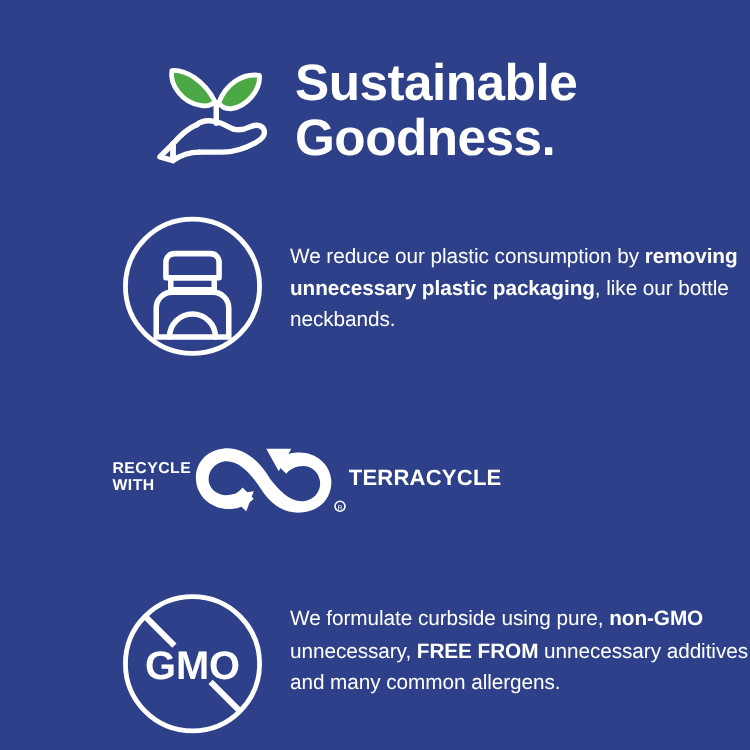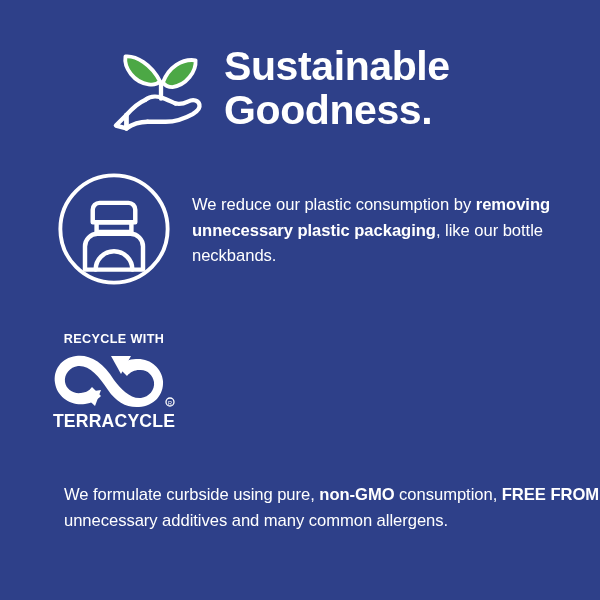--- a/index.html
+++ b/index.html
@@ -22,20 +22,21 @@
     height: 600px;
     position: relative;
   }
 
   
   .header {
     display: flex;
     align-items: center;
     padding: 26px 0 0 112px;
     height: 150px;
+    margin-left: 12px;
   }
 
   .header-icon {
     width: 98px;
     height: 96px;
     flex: 0 0 98px;
     margin-top: 6px;
   }
 
   .header-title {
@@ -43,20 +44,21 @@
     font-size: 41px;
     line-height: 44px;
     font-weight: 700;
     letter-spacing: -0.4px;
     white-space: pre-line;
   }
 
   
   .rows {
     position: relative;
+    margin-left: 40px;
   }
 
   .row {
     display: flex;
     align-items: flex-start;
     padding-left: 50px;
   }
 
   .row-icon {
     flex: 0 0 128px;
@@ -84,21 +86,21 @@
   .row-2 { margin-top: 22px; }
   .row-2 .row-body { padding-top: 32px; }
 
   .row-3 { margin-top: 20px; }
   .row-3 .row-body { padding-top: 16px; }
 
   
   .tc-lockup {
     width: 128px;
     display: flex;
-    flex-direction: column;
+    flex-direction: row;
     align-items: center;
   }
 
   .tc-top {
     font-size: 12.6px;
     font-weight: 700;
     letter-spacing: 0.4px;
     line-height: 14px;
   }
 
@@ -203,19 +205,28 @@
               <circle cx="119" cy="52" r="4" fill="none" stroke="#ffffff" stroke-width="1.3"></circle>
               <text x="119" y="55" font-family="Liberation Sans, sans-serif" font-size="5.5" fill="#ffffff" text-anchor="middle">R</text>
             </svg>
           </span>
           <div class="tc-bottom">TERRACYCLE</div>
         </div>
       </div>
     </div>
 
     <div class="row row-3">
+      <div class="row-icon">
+        <svg viewBox="0 0 120 120" width="116" height="116" aria-hidden="true">
+          <circle cx="60" cy="60" r="55.5" fill="none" stroke="#ffffff" stroke-width="4"></circle>
+
+          <path d="M21 21 L45 45" stroke="#ffffff" stroke-width="5" stroke-linecap="butt"></path>
+          <path d="M75 75 L99 99" stroke="#ffffff" stroke-width="5" stroke-linecap="butt"></path>
+          <text x="60" y="73" font-family="Liberation Sans, sans-serif" font-size="33" font-weight="700" fill="#ffffff" text-anchor="middle">GMO</text>
+        </svg>
+      </div>
       <div class="row-body">
-        <span>We formulate curbside using pure, </span><b>non-GMO</b><span> consumption, </span><b>FREE FROM</b><span> unnecessary additives and many common allergens.</span>
+        <span>We formulate curbside using pure, </span><b>non-GMO</b><span> unnecessary, </span><b>FREE FROM</b><span> unnecessary additives and many common allergens.</span>
       </div>
     </div>
 
   </div>
 </div>
 
 </body></html>

